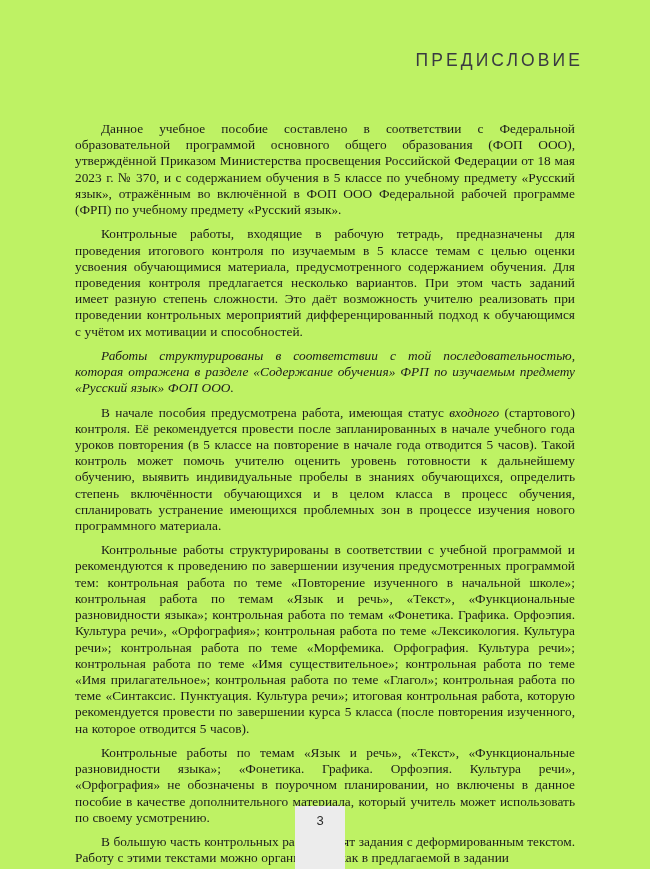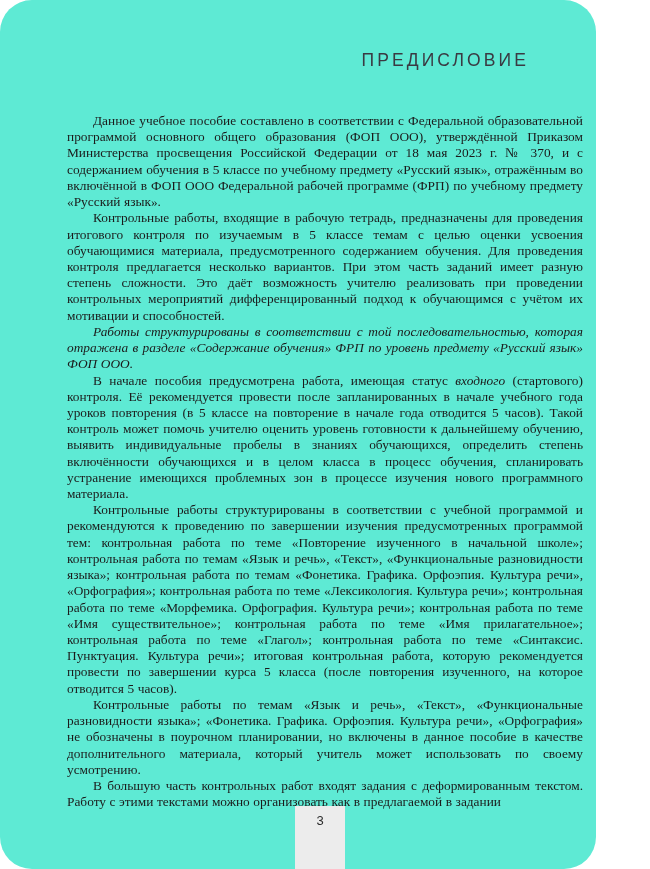--- a/index.html
+++ b/index.html
@@ -6,26 +6,25 @@
     margin: 0;
     padding: 0;
     background: #ffffff;
   }
   body {
     font-family: "Liberation Serif", "DejaVu Serif", serif;
     -webkit-font-smoothing: antialiased;
   }
   .page {
     position: relative;
-    width: 596px;
+    width: 650px;
     height: 869px;
-    background: #5eead4;
+    background: #bef264;
     overflow: hidden;
     box-sizing: border-box;
-    border-radius: 32px;
   }
 
   
   .page-header {
     position: absolute;
     top: 52px;
     left: 67px;
     right: 67px;
     text-align: right;
   }
@@ -41,21 +40,21 @@
   }
 
   
   .body-block {
     position: absolute;
     top: 113px;
     left: 67px;
     width: 516px;
   }
   .para {
-    margin: 0;
+    margin: 8px;
     text-indent: 26px;
     text-align: justify;
     text-justify: inter-word;
     font-size: 13.35px;
     line-height: 16.22px;
     color: #1b1b1b;
     letter-spacing: 0.01px;
     word-spacing: 0.2px;
     hyphens: manual;
   }
@@ -96,21 +95,21 @@
     <span class="chapter-title">ПРЕДИСЛОВИЕ</span>
   </div>
 
   <div class="body-block">
 
     <p class="para">Данное учебное пособие составлено в соответствии с Федеральной образовательной программой основного общего образования (ФОП ООО), утверждённой Приказом Министерства просвещения Российской Федерации от 18 мая 2023 г. № 370, и с содержанием обучения в 5 классе по учебному предмету «Русский язык», отражённым во включённой в ФОП ООО Федеральной рабочей программе (ФРП) по учебному предмету «Русский язык».</p>
 
     <p class="para">Контрольные работы, входящие в рабочую тетрадь, предназначены для проведения итогового контроля по изучаемым в 5 классе темам с целью оценки усвоения обучающимися материала, предусмотренного содержанием обучения. Для проведения контроля предлагается несколько вариантов. При этом часть заданий имеет разную степень сложности. Это даёт возможность учителю реализовать при проведении контрольных мероприятий дифференцированный подход к обучающимся с учётом их мотивации и способностей.</p>
 
 
-    <p class="para italic">Работы структурированы в соответствии с той последовательностью, которая отражена в разделе «Содержание обучения» ФРП по уровень предмету «Русский язык» ФОП ООО.</p>
+    <p class="para italic">Работы структурированы в соответствии с той последовательностью, которая отражена в разделе «Содержание обучения» ФРП по изучаемым предмету «Русский язык» ФОП ООО.</p>
 
     <p class="para"><span>В начале пособия предусмотрена работа, имеющая статус </span><em>входного</em><span> (стартового) контроля. Её рекомендуется провести после запланированных в начале учебного года уроков повторения (в 5 классе на повторение в начале года отводится 5 часов). Такой контроль может помочь учителю оценить уровень готовности к дальнейшему обучению, выявить индивидуальные пробелы в знаниях обучающихся, определить степень включённости обучающихся и в целом класса в процесс обучения, спланировать устранение имеющихся проблемных зон в процессе изучения нового программного материала.</span></p>
 
     <p class="para">Контрольные работы структурированы в соответствии с учебной программой и рекомендуются к проведению по завершении изучения предусмотренных программой тем: контрольная работа по теме «Повторение изученного в начальной школе»; контрольная работа по темам «Язык и речь», «Текст», «Функциональные разновидности языка»; контрольная работа по темам «Фонетика. Графика. Орфоэпия. Культура речи», «Орфография»; контрольная работа по теме «Лексикология. Культура речи»; контрольная работа по теме «Морфемика. Орфография. Культура речи»; контрольная работа по теме «Имя существительное»; контрольная работа по теме «Имя прилагательное»; контрольная работа по теме «Глагол»; контрольная работа по теме «Синтаксис. Пунктуация. Культура речи»; итоговая контрольная работа, которую рекомендуется провести по завершении курса 5 класса (после повторения изученного, на которое отводится 5 часов).</p>
 
     <p class="para">Контрольные работы по темам «Язык и речь», «Текст», «Функциональные разновидности языка»; «Фонетика. Графика. Орфоэпия. Культура речи», «Орфография» не обозначены в поурочном планировании, но включены в данное пособие в качестве дополнительного материала, который учитель может использовать по своему усмотрению.</p>
 
     <p class="para">В большую часть контрольных работ входят задания с деформированным текстом. Работу с этими текстами можно организовать как в предлагаемой в задании</p>
 
   </div>

